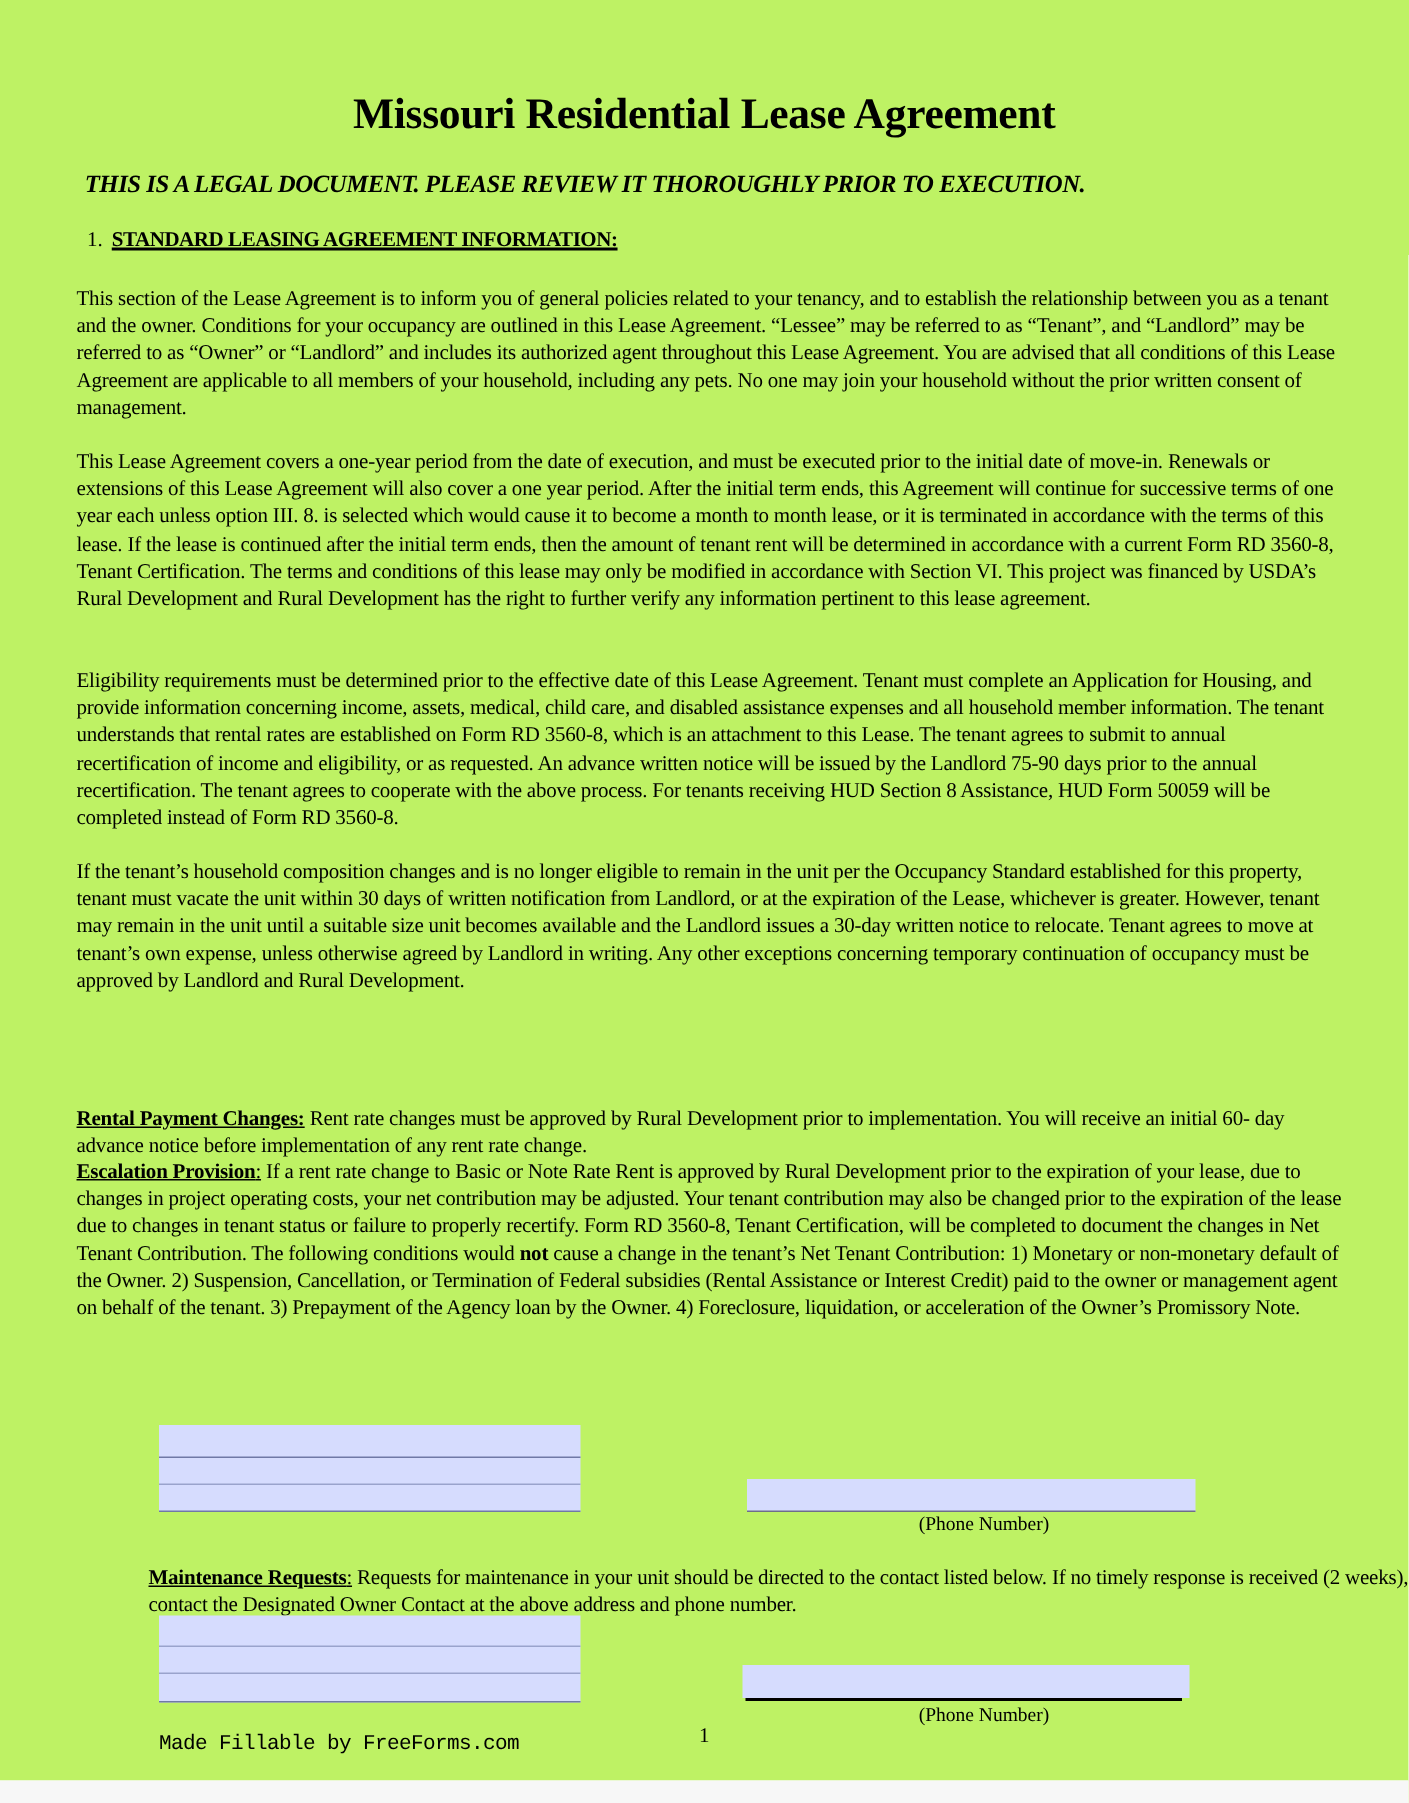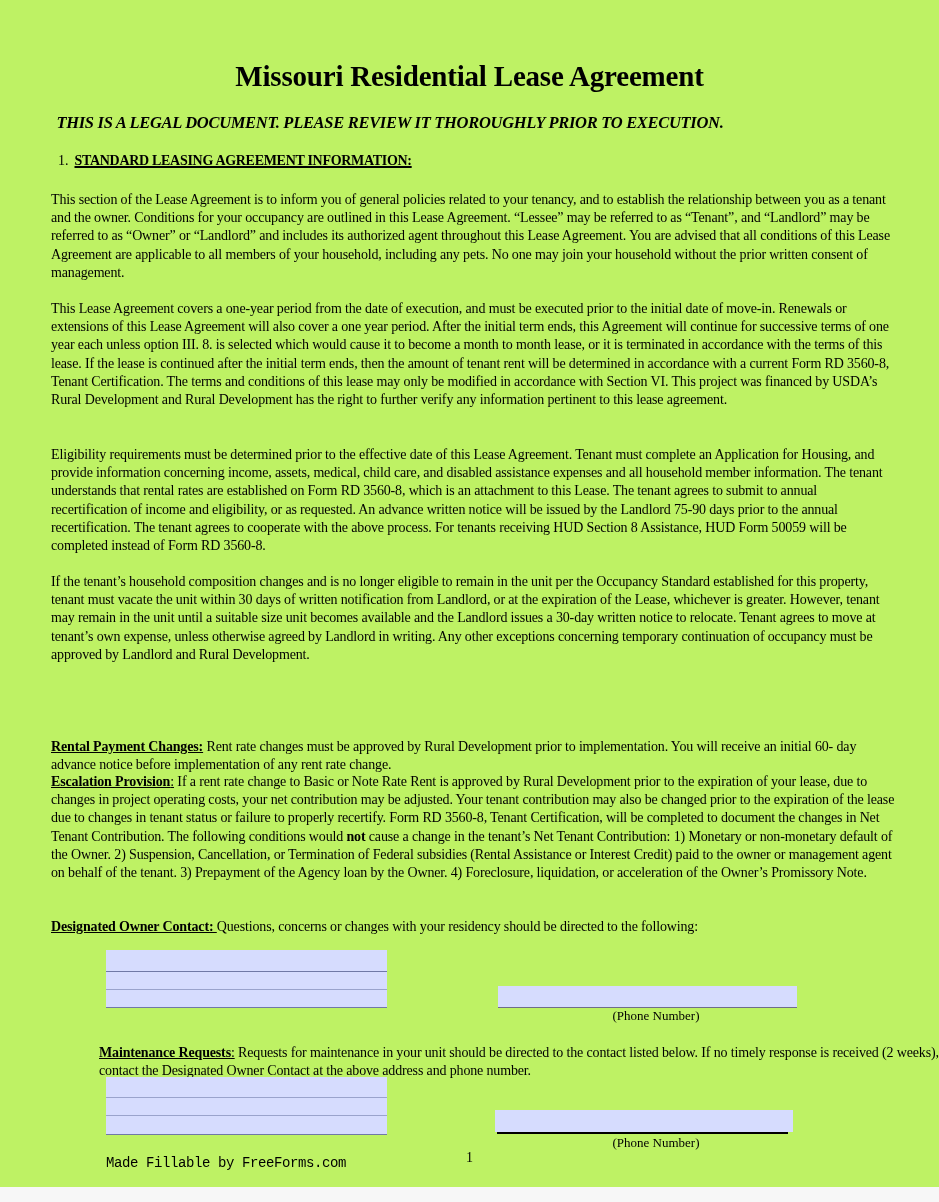--- a/index.html
+++ b/index.html
@@ -144,21 +144,20 @@
 
   <p class="para" style="top:446px;">Eligibility requirements must be determined prior to the effective date of this Lease Agreement. Tenant must complete an Application for Housing, and provide information concerning income, assets, medical, child care, and disabled assistance expenses and all household member information.  The tenant understands that rental rates are established on Form RD 3560-8, which is an attachment to this Lease.  The tenant agrees to submit to annual recertification of income and eligibility, or as requested. An advance written notice will be issued by the Landlord 75-90 days prior to the annual recertification. The tenant agrees to cooperate with the above process.   For tenants receiving HUD Section 8 Assistance, HUD Form 50059 will be completed instead of Form RD 3560-8.</p>
 
   <p class="para" style="top:573px;">If the tenant’s household composition changes and is no longer eligible to remain in the unit per the Occupancy Standard established for this property, tenant must vacate the unit within 30 days of written notification from Landlord, or at the expiration of the Lease, whichever is greater. However, tenant may remain in the unit until a suitable size unit becomes available and the Landlord issues a 30-day written notice to relocate. Tenant agrees to move at tenant’s own expense, unless otherwise agreed by Landlord in writing. Any other exceptions concerning temporary continuation of occupancy must be approved by Landlord and Rural Development.</p>
 
 
   <p class="para" style="top:718px; width:820px;margin-top:20px;"><span class="lead">Rental Payment Changes:</span><span> Rent rate changes must be approved by Rural Development prior to implementation. You will receive an initial 60- day advance notice before implementation of any rent rate change.</span></p>
 
   <p class="para" style="top:773px;"><span class="lead">Escalation Provision</span><span style="text-decoration:underline;">:</span><span> If a rent rate change to Basic or Note Rate Rent is approved by Rural Development prior to the expiration of your lease, due to changes in project operating costs, your net contribution may be adjusted. Your tenant contribution may also be changed prior to the expiration of the lease due to changes in tenant status or failure to properly recertify. Form RD 3560-8, Tenant Certification, will be completed to document the changes in Net Tenant Contribution. The following conditions would </span><b class="u">not</b><span> cause a change in the tenant’s Net Tenant Contribution: 1) Monetary or non-monetary default of the Owner. 2) Suspension, Cancellation, or Termination of Federal subsidies (Rental Assistance or Interest Credit) paid to the owner or management agent on behalf of the tenant. 3) Prepayment of the Agency loan by the Owner. 4) Foreclosure, liquidation, or acceleration of the Owner’s Promissory Note.</span></p>
 
-  <p class="para" style="top:918px;"><span class="lead">Designated Owner Contact: </span><span> Questions, concerns or changes with your residency should be directed to the following:</span></p>
 
   <input type="text" class="field addr-line" style="left: 106px; top: 950px; width: 281px; height: 22px;" value="">
   <input type="text" class="field addr-line mid" style="left: 106px; top: 972px; width: 281px; height: 18px;" value="">
   <input type="text" class="field addr-line" style="left: 106px; top: 990px; width: 281px; height: 18px;" value="">
 
   <input type="text" class="field phone" style="left: 498px; top: 986px; width: 299px; height: 22px;" value="">
   <div class="phone-caption" style="left:498px; top:1008px; width:316px;">(Phone Number)</div>
 
   <p class="para" style="top:1044px;margin-left:48px;"><span class="lead">Maintenance Requests</span><span style="text-decoration:underline;">:</span><span> Requests for maintenance in your unit should be directed to the contact listed below.  If no timely response is received (2 weeks), contact the Designated Owner Contact at the above address and phone number.</span></p>
 

